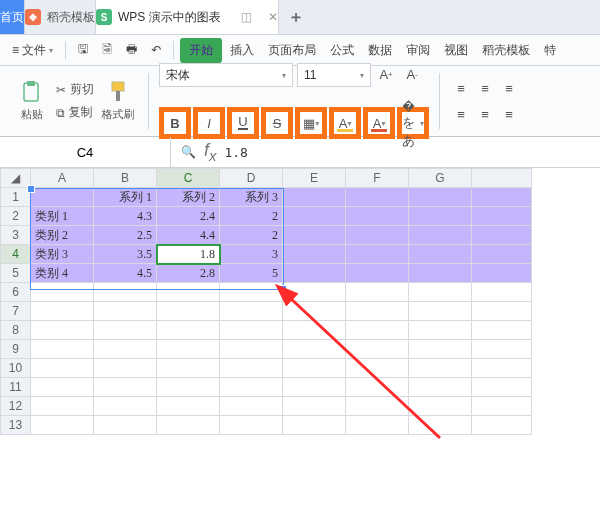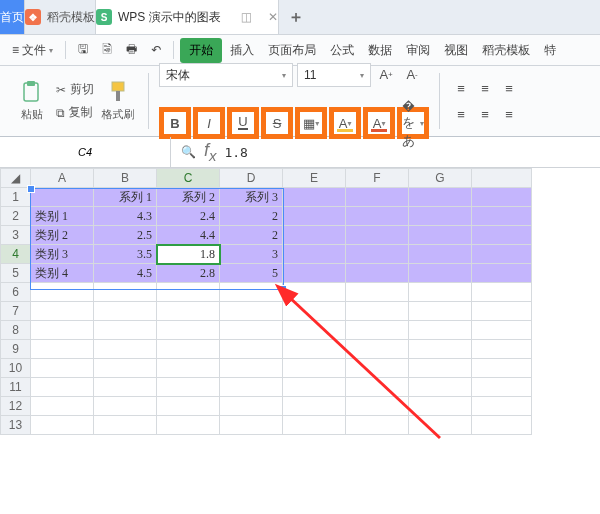--- a/index.html
+++ b/index.html
@@ -8,42 +8,42 @@
 .top-tab{display:flex;align-items:center;gap:6px;height:34px;padding:0 0;border-right:1px solid #d0d5db;color:#555;cursor:pointer;}
 .top-tab.active{background:#4a8cf6;color:#fff;font-weight:500;}
 .top-tab.doc{background:#fff;color:#333;}
 .top-tab-close{margin-left:10px;color:#999;}
 .top-tab-plus{width:34px;text-align:center;color:#666;font-size:16px;font-weight:bold;}
 .icon-box{width:16px;height:16px;display:inline-flex;align-items:center;justify-content:center;border-radius:3px;color:#fff;font-size:10px;font-weight:bold;}
 .icon-red{background:#f1734c;}
 .icon-green{background:#46b97c;}
 .menu-bar{display:flex;align-items:center;height:30px;background:#fafbfc;border-bottom:1px solid #d0d5db;padding:0 6px;gap:2px;}
 .menu-btn{padding:4px 6px;color:#444;cursor:pointer;display:flex;align-items:center;gap:3px;}
-.menu-btn.start{background:#3aa757;color:#000000;border-radius:3px;padding:4px 9px;font-weight:500;}
+.menu-btn.start{background:#3aa757;color:#4c1d95;border-radius:3px;padding:4px 9px;font-weight:500;}
 .sep-v{width:1px;height:18px;background:#d0d5db;margin:0 4px;}
 .caret{font-size:8px;color:#888;}
 .ribbon{display:flex;align-items:stretch;background:#fafbfc;border-bottom:1px solid #bfc6ce;height:66px;padding:2px 6px;}
 .rib-group{display:flex;align-items:center;gap:4px;padding:0 6px;}
 .rib-vbtn{display:flex;flex-direction:column;align-items:center;justify-content:center;gap:3px;width:40px;color:#555;cursor:pointer;}
 .rib-vbtn .lbl{font-size:11px;}
 .rib-col{display:flex;flex-direction:column;gap:6px;justify-content:center;}
 .rib-h{display:flex;align-items:center;gap:4px;color:#555;cursor:pointer;}
 .sel{display:flex;align-items:center;justify-content:space-between;border:1px solid #cfd3d8;background:#fff;height:22px;padding:0 6px;min-width:120px;cursor:pointer;}
 .sel.small{min-width:60px;}
 .sq{width:22px;height:22px;border:5px solid #f97316;background:#fff;display:flex;align-items:center;justify-content:center;color:#555;font-size:13px;cursor:pointer;}
 .sq.nob{border:none;background:transparent;}
 .sq .uline{border-bottom:2px solid #555;display:inline-block;line-height:12px;}
 .sq .strike{text-decoration:line-through;}
 .sq.colorA{position:relative;}
 .sq.colorA::after{content:"";position:absolute;bottom:2px;left:3px;right:3px;height:3px;background:#f5c542;}
 .sq.colorB{position:relative;}
 .sq.colorB::after{content:"";position:absolute;bottom:2px;left:3px;right:3px;height:3px;background:#e05535;}
 .formula-row{display:flex;align-items:center;height:30px;border-bottom:1px solid #cfd3d8;}
 .name-box{width:170px;display:flex;align-items:center;justify-content:center;border-right:1px solid #cfd3d8;height:100%;}
-.name-box input{border:none;text-align:center;font-size:11px;width:80px;outline:none;font-style:italic;}
+.name-box input{border:none;text-align:center;font-size:13px;width:80px;outline:none;}
 .fx-area{display:flex;align-items:center;gap:8px;padding:0 10px;color:#777;}
 .fx-area .fx{font-style:italic;font-family:Liberation Sans, sans-serif;font-size:18px;}
 .fx-val{font-family:"Consolas",monospace;color:#333;font-size:13px;}
 .grid-wrap{position:relative;}
 table.grid{border-collapse:collapse;table-layout:fixed;}
 table.grid th,table.grid td{border:1px solid #d6dade;height:19px;font-size:12px;padding:0 4px;box-sizing:border-box;overflow:hidden;white-space:nowrap;}
 table.grid th{background:#eef1f5;color:#666;font-weight:normal;}
 th.colh{width:63px;}
 th.colh.first{width:30px;}
 th.rowh{width:30px;background:#eef1f5;text-align:center;}

